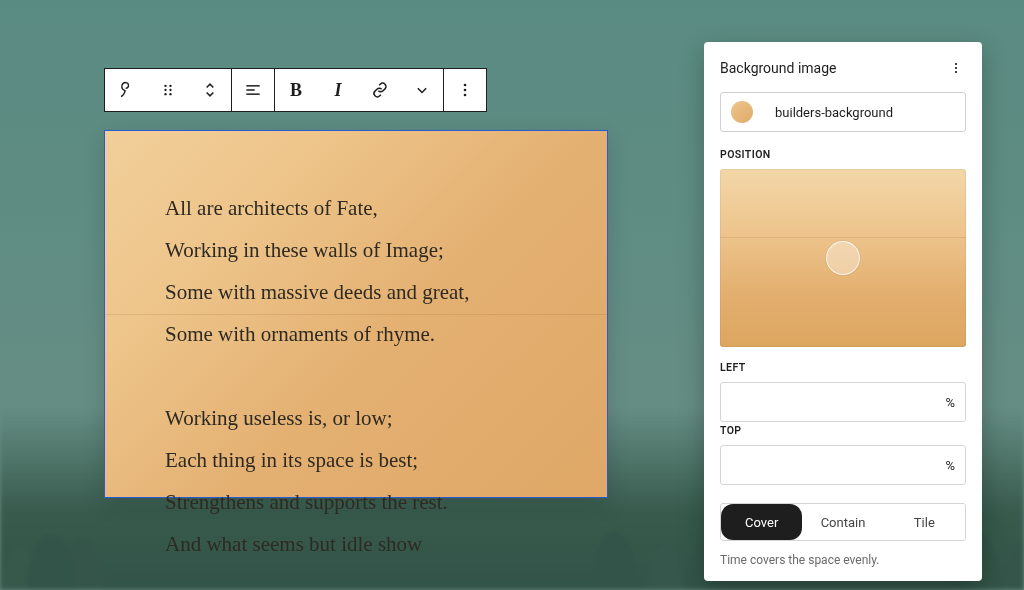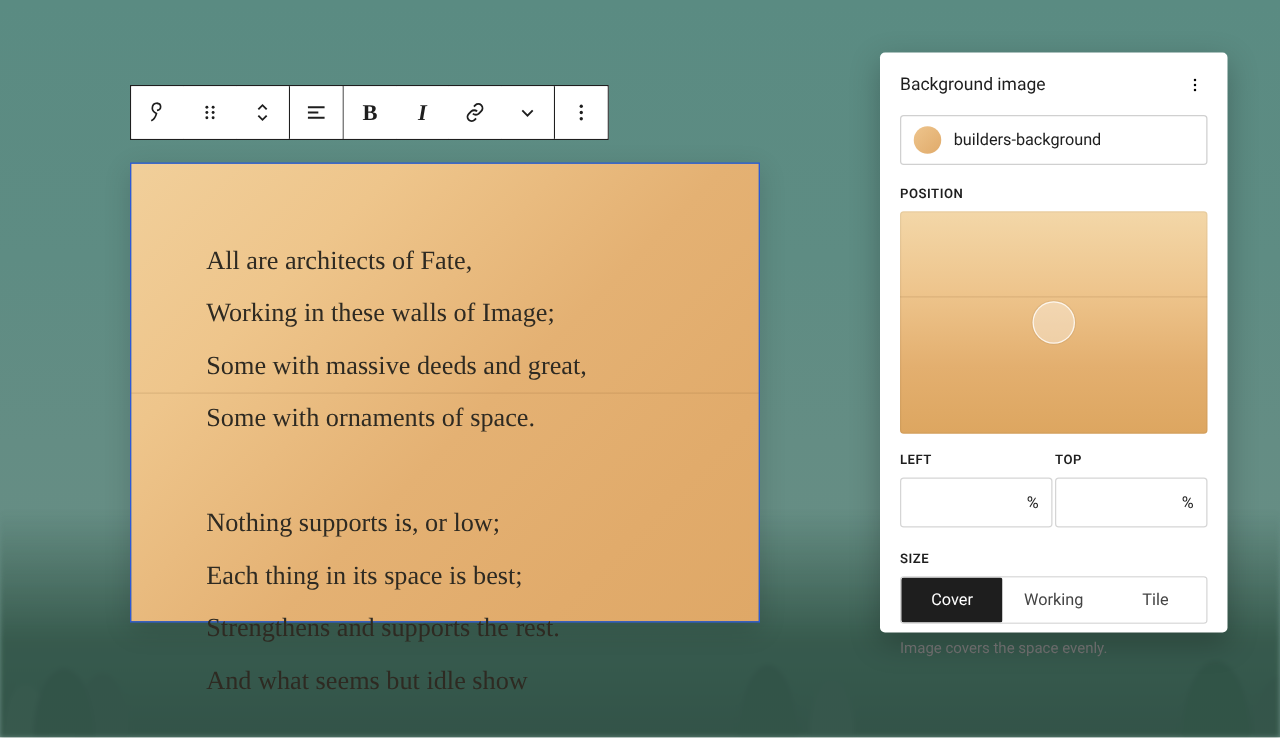--- a/index.html
+++ b/index.html
@@ -72,30 +72,30 @@
 
   
   .panel {
     position: absolute;
     right: 42px; top: 42px;
     width: 278px;
     background: #fff;
     border-radius: 4px;
     box-shadow: 0 8px 24px rgba(0,0,0,0.25);
     padding: 16px 16px 20px 16px;
-    height: 464px;
+    height: 539px;
   }
   .panel-header { display:flex; align-items:center; justify-content:space-between; margin-bottom:14px; }
   .panel-title { font-size:14px; color:#1e1e1e; }
   .panel-menu { width:20px; height:20px; display:flex; align-items:center; justify-content:center; cursor:pointer; }
   .panel-menu svg { width:16px; height:16px; }
 
   .image-chip {
     border:1px solid #d0d0d0; border-radius:3px;
-    height:40px; display:flex; align-items:center; gap:10px;
+    height:40px; display:flex; align-items:center; gap:22px;
     padding: 0 10px; margin-bottom:16px; cursor:pointer;
   }
   .chip-swatch { width:22px; height:22px; border-radius:50%;
     background: linear-gradient(135deg,#eec58d,#e0aa6a);
   }
   .chip-label { font-size:13px; color:#1e1e1e; }
 
   .section-label { font-size:10.5px; letter-spacing:0.4px; color:#1e1e1e; text-transform:uppercase; font-weight:600; margin-bottom:8px; }
 
   .focal {
@@ -110,40 +110,40 @@
   }
   .focal-dot {
     position:absolute; left:50%; top:50%; transform:translate(-50%,-50%);
     width:34px; height:34px; border-radius:50%;
     background: rgba(255,255,255,0.35);
     border: 1.5px solid rgba(255,255,255,0.8);
     box-shadow: 0 0 0 1px rgba(0,0,0,0.05);
     cursor:grab;
   }
 
-  .pos-row { display:flex; gap:2px; margin-bottom:18px; }
+  .pos-row { display:flex; gap:2px; margin-bottom:18px;flex-direction:column; }
   .pos-col { flex:1; }
   .pos-input {
     display:flex; align-items:center; height:40px;
     border:1px solid #d5d5d5; border-radius:3px; padding:0 10px;
     justify-content:flex-end;
     background:#fff;
   }
   .pos-input input { border:none; outline:none; width:100%; font-size:13px; text-align:right; background:transparent; }
   .pos-unit { font-size:13px; color:#1e1e1e; margin-left:6px; }
 
   .seg {
     display:flex; border:1px solid #d5d5d5; border-radius:3px; overflow:hidden;
     height:38px; margin-bottom:12px;
   }
   .seg-btn {
     flex:1; display:flex; align-items:center; justify-content:center;
     font-size:13px; cursor:pointer; background:#fff; color:#444;
   }
-  .seg-btn.active { background:#1e1e1e; color:#fff; border-radius:2px; }
+  .seg-btn.active { background:#1e1e1e; color:#fff; border-radius:12px; }
 
   .help { font-size:12px; color:#6a6a6a; }
 </style>
 </head>
 <body>
 
 <div class="scene">
   <div class="forest"></div>
 </div>
 
@@ -204,23 +204,23 @@
           <circle cx="12" cy="18" r="1.6"></circle>
         </svg>
     </div>
   </div>
 </div>
 
 <div class="paper">
   <div class="poem-line">All are architects of Fate,</div>
   <div class="poem-line">Working in these walls of Image;</div>
   <div class="poem-line">Some with massive deeds and great,</div>
-  <div class="poem-line">Some with ornaments of space.</div>
+  <div class="poem-line">Some with ornaments of rhyme.</div>
   <div class="stanza-gap"></div>
-  <div class="poem-line">Nothing supports is, or low;</div>
+  <div class="poem-line">Working useless is, or low;</div>
   <div class="poem-line">Each thing in its space is best;</div>
   <div class="poem-line">Strengthens and supports the rest.</div>
   <div class="poem-line">And what seems but idle show</div>
 </div>
 
 <div class="panel">
   <div class="panel-header">
     <div class="panel-title">Background image</div>
     <div class="panel-menu">
       <svg viewBox="0 0 24 24" fill="currentColor">
@@ -251,21 +251,20 @@
     </div>
     <div class="pos-col">
       <div class="section-label">TOP</div>
       <div class="pos-input">
         <input type="text" value="" style="">
         <span class="pos-unit">%</span>
       </div>
     </div>
   </div>
 
-  <div class="section-label">SIZE</div>
   <div class="seg">
     <div class="seg-btn active">Cover</div>
-    <div class="seg-btn">Working</div>
+    <div class="seg-btn">Contain</div>
     <div class="seg-btn">Tile</div>
   </div>
 
-  <div class="help">Image covers the space evenly.</div>
+  <div class="help">Time covers the space evenly.</div>
 </div>
 
 </body></html>

